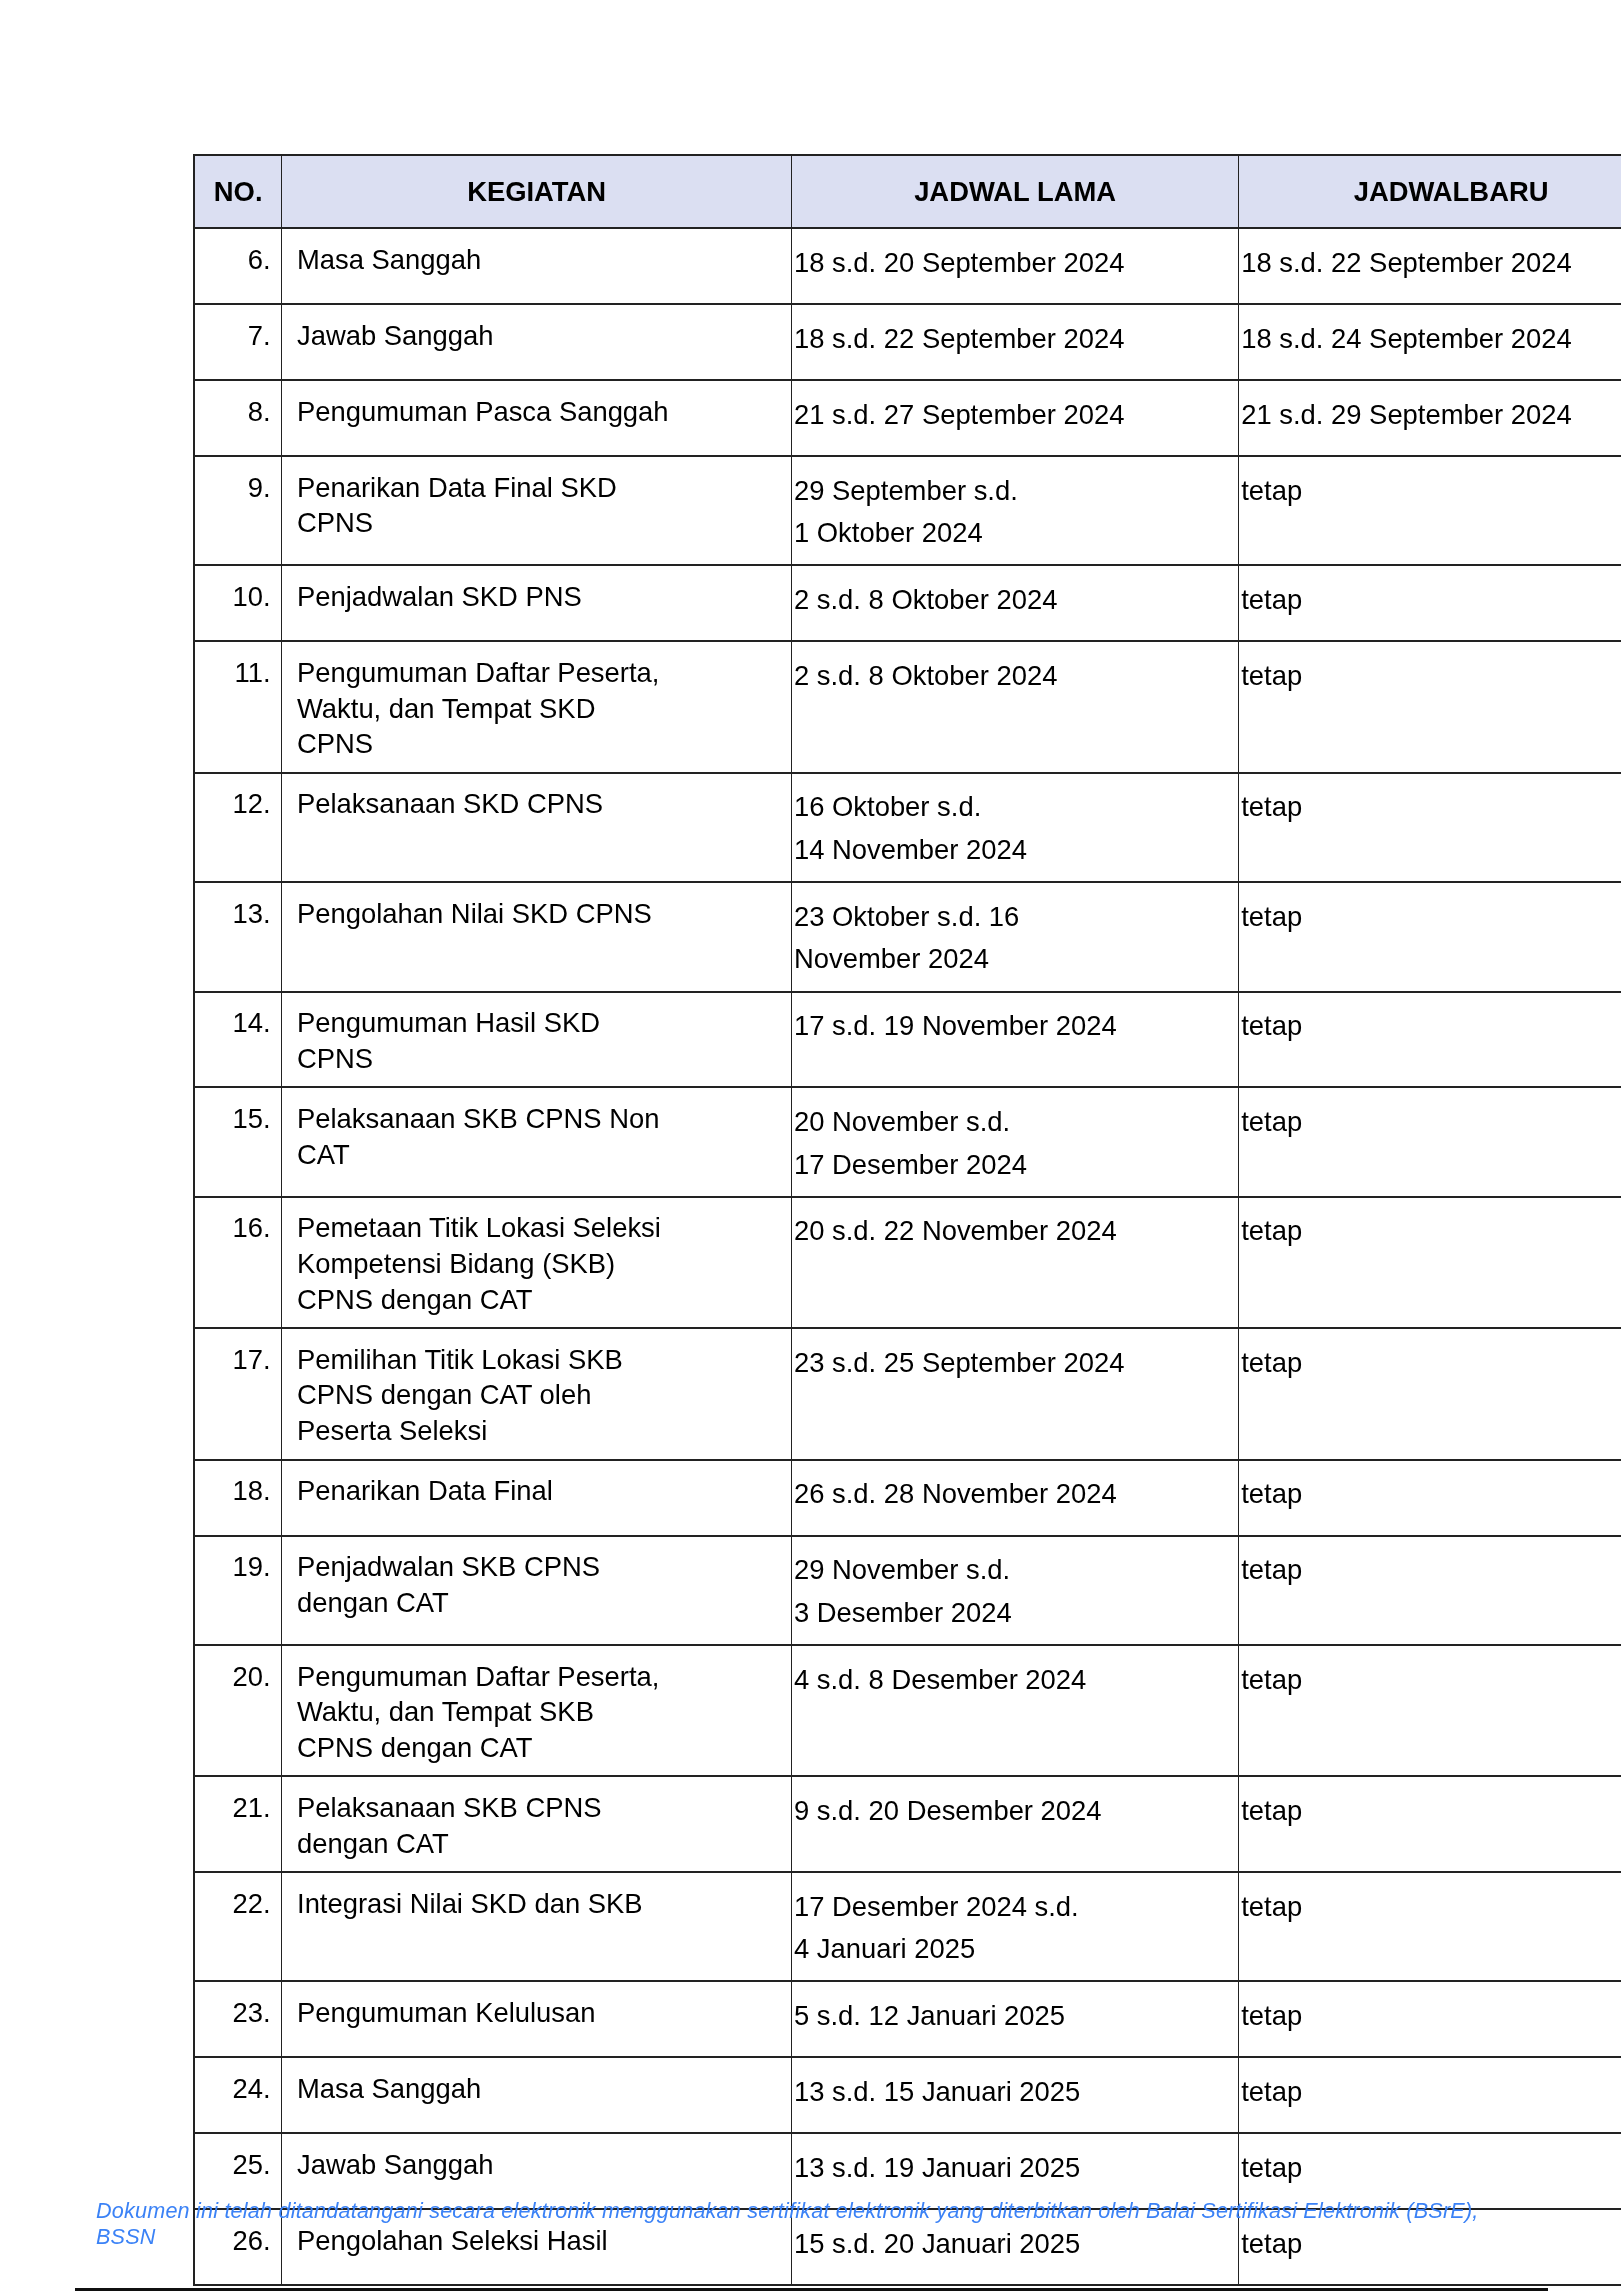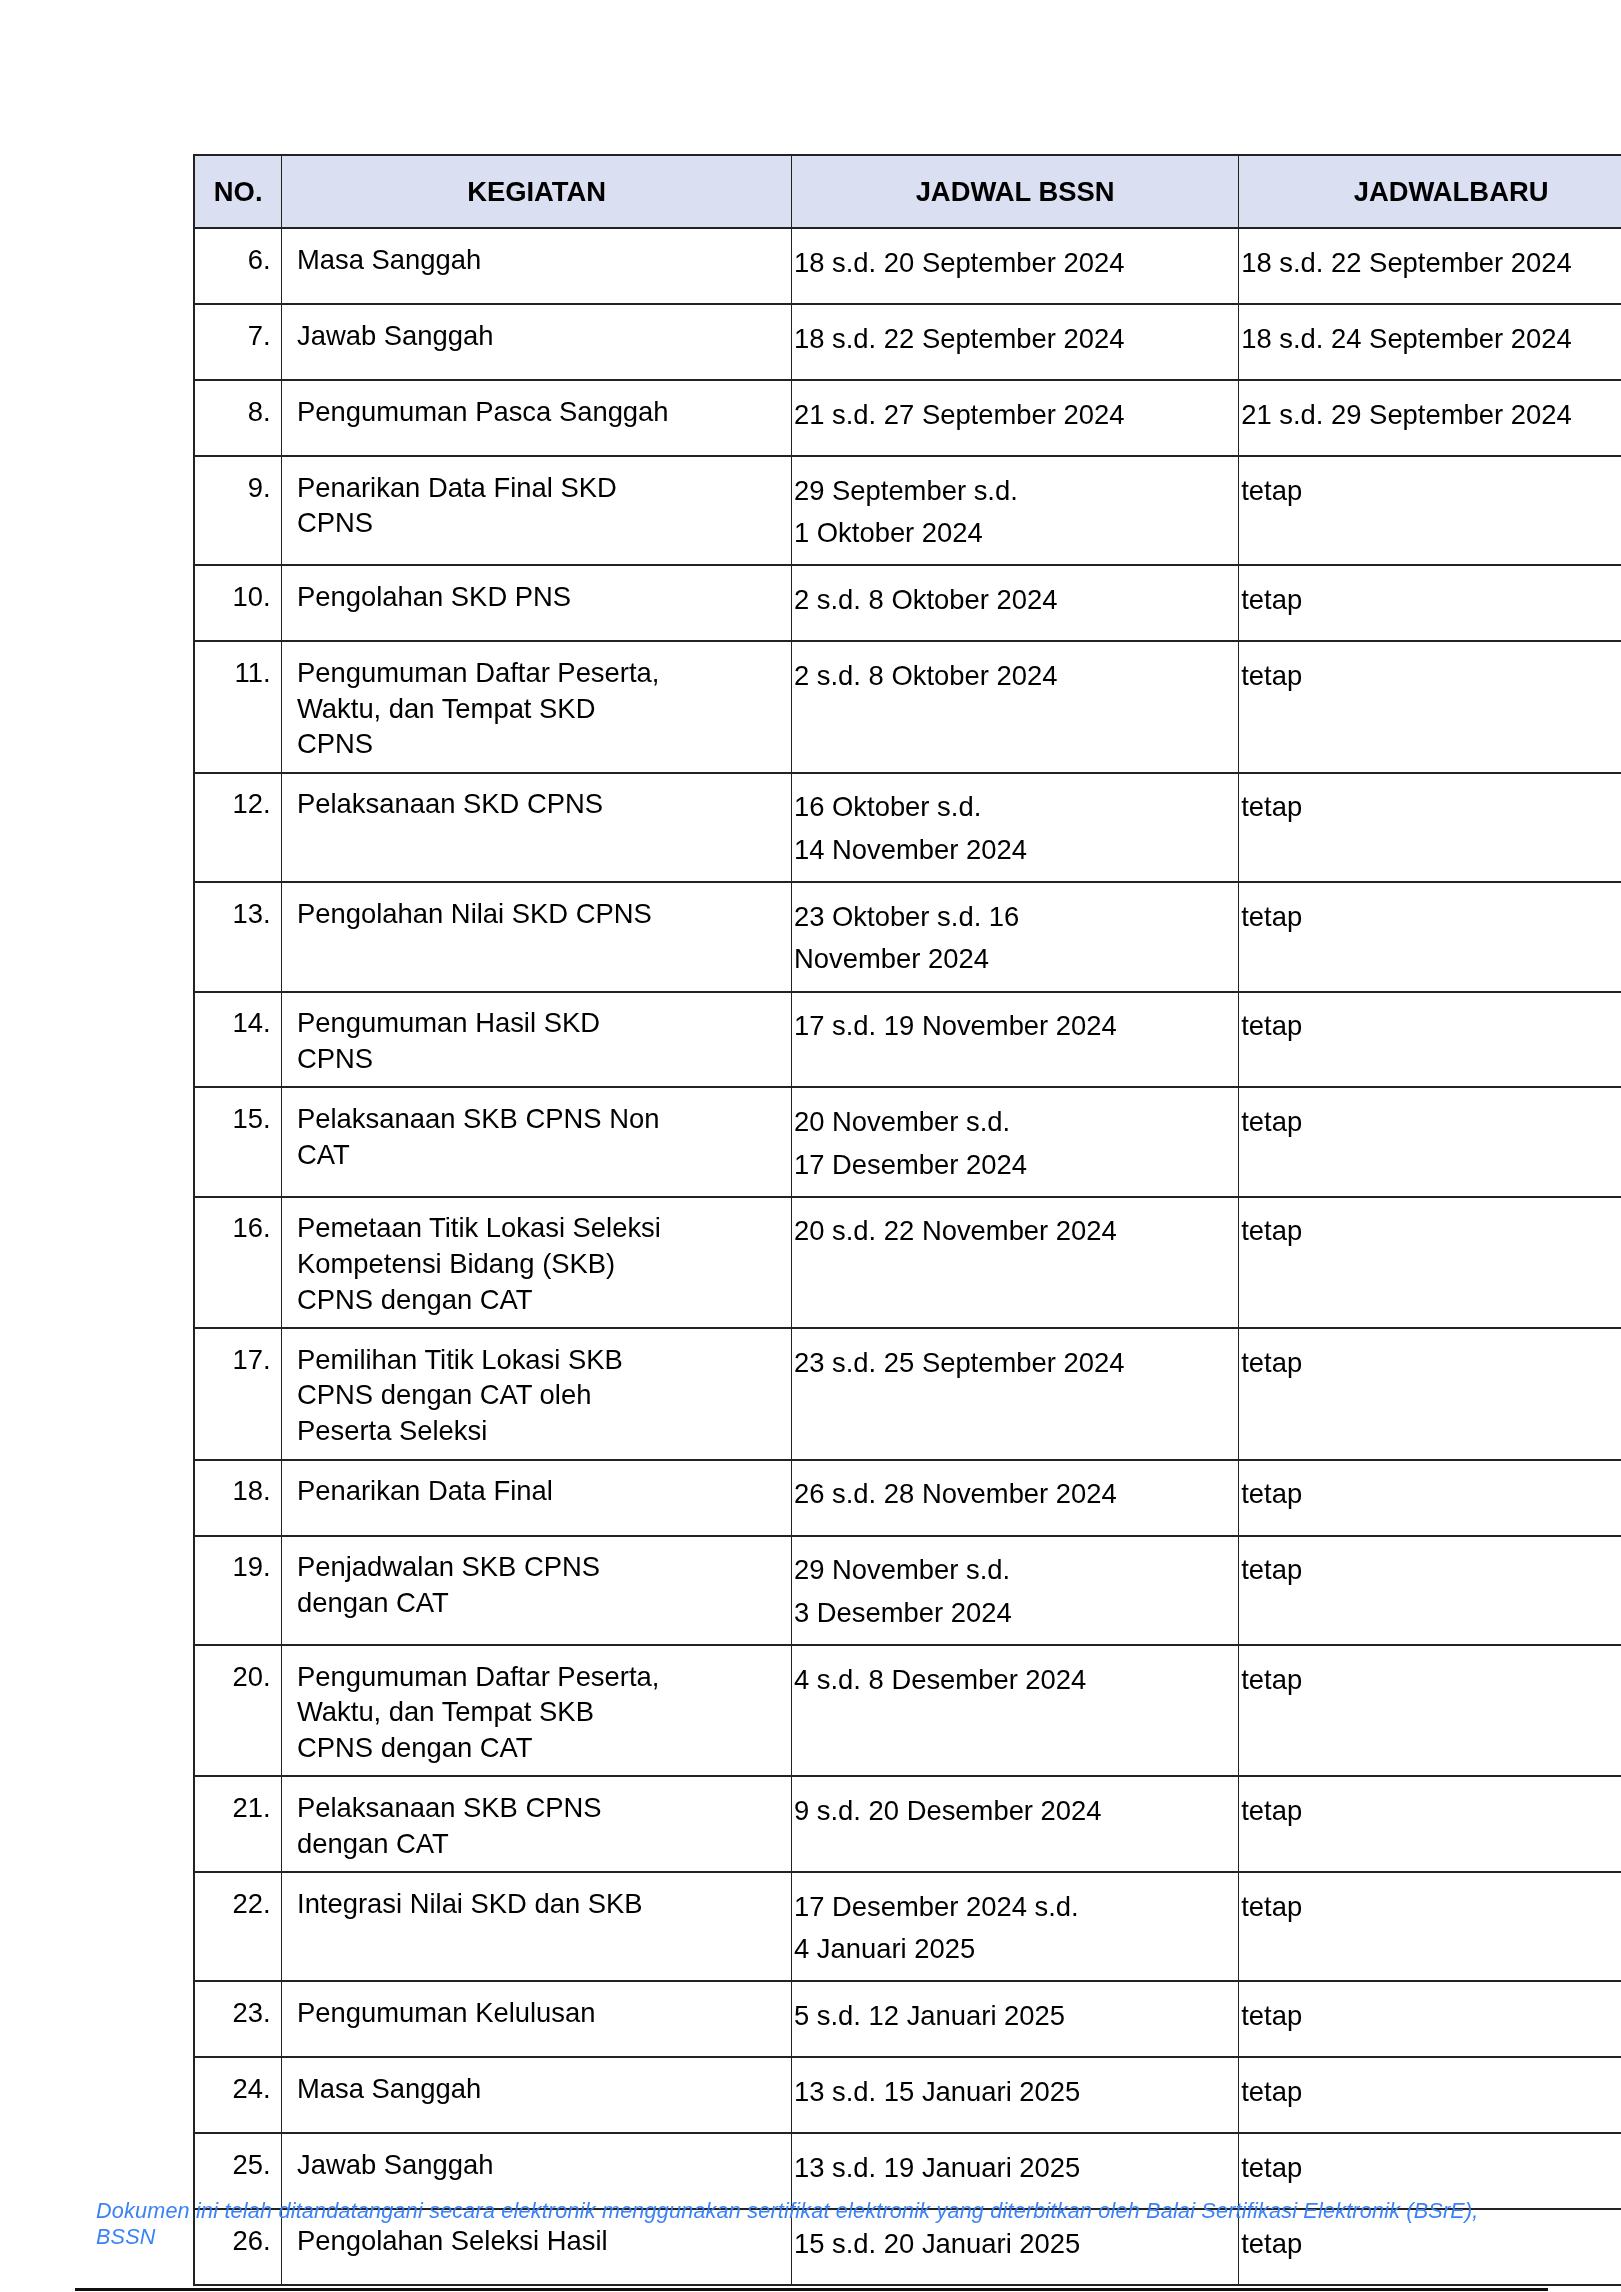--- a/index.html
+++ b/index.html
@@ -95,21 +95,21 @@
     <colgroup>
       <col class="c1">
         <col class="c2">
         <col class="c3">
         <col class="c4">
     </colgroup>
     <thead>
       <tr>
         <th>NO.</th>
         <th>KEGIATAN</th>
-        <th>JADWAL BSSN</th>
+        <th>JADWAL LAMA</th>
         <th>JADWALBARU</th>
       </tr>
     </thead>
     <tbody id="table-body">
         <tr>
     <td class="c-no">6.</td>
     <td class="c-keg">Masa Sanggah</td>
     <td class="c-lama">18 s.d. 20 September 2024</td>
     <td class="c-baru">18 s.d. 22 September 2024</td>
   </tr>
@@ -128,21 +128,21 @@
         <tr>
     <td class="c-no">9.</td>
     <td class="c-keg">Penarikan Data Final SKD
 CPNS</td>
     <td class="c-lama">29 September s.d.
 1 Oktober 2024</td>
     <td class="c-baru">tetap</td>
   </tr>
         <tr>
     <td class="c-no">10.</td>
-    <td class="c-keg">Pengolahan SKD PNS</td>
+    <td class="c-keg">Penjadwalan SKD PNS</td>
     <td class="c-lama">2 s.d. 8 Oktober 2024</td>
     <td class="c-baru">tetap</td>
   </tr>
         <tr>
     <td class="c-no">11.</td>
     <td class="c-keg">Pengumuman Daftar Peserta,
 Waktu, dan Tempat SKD
 CPNS</td>
     <td class="c-lama">2 s.d. 8 Oktober 2024</td>
     <td class="c-baru">tetap</td>

